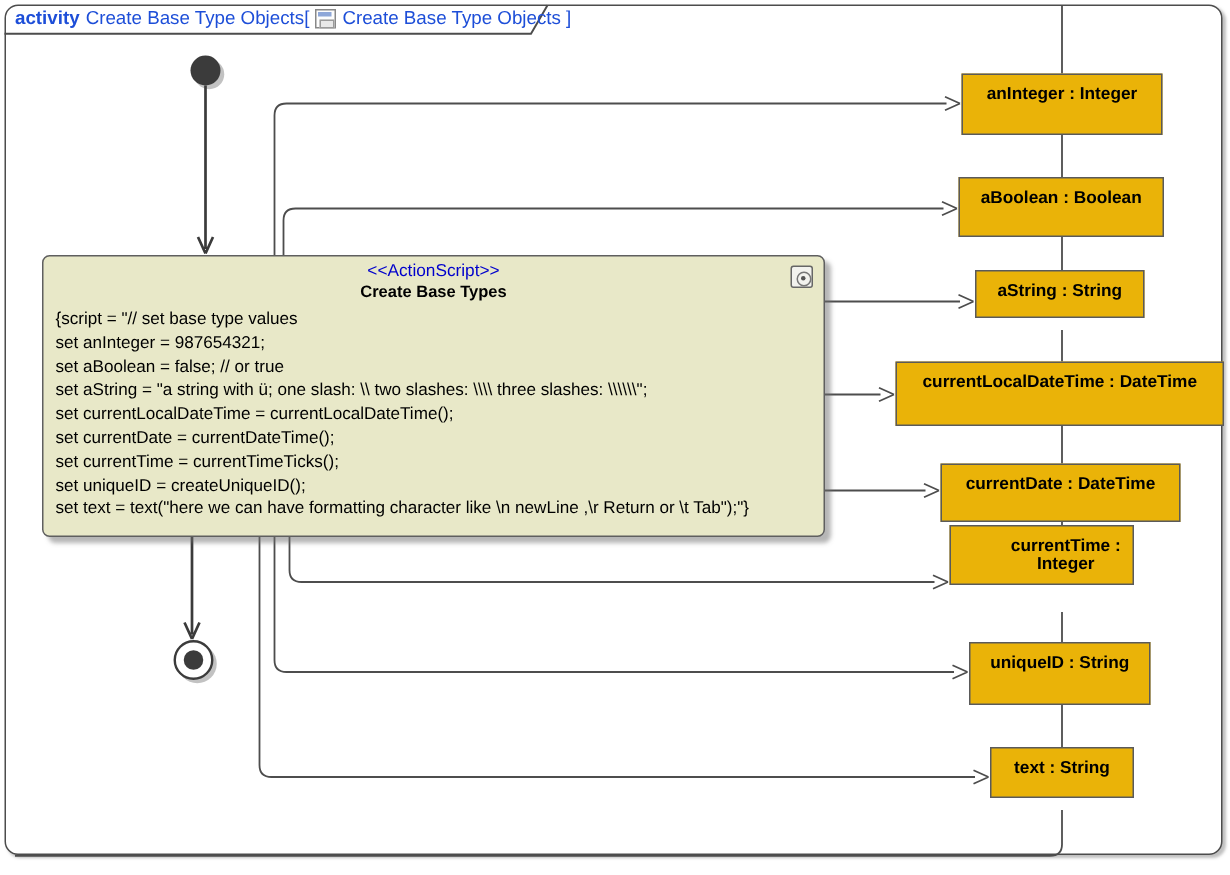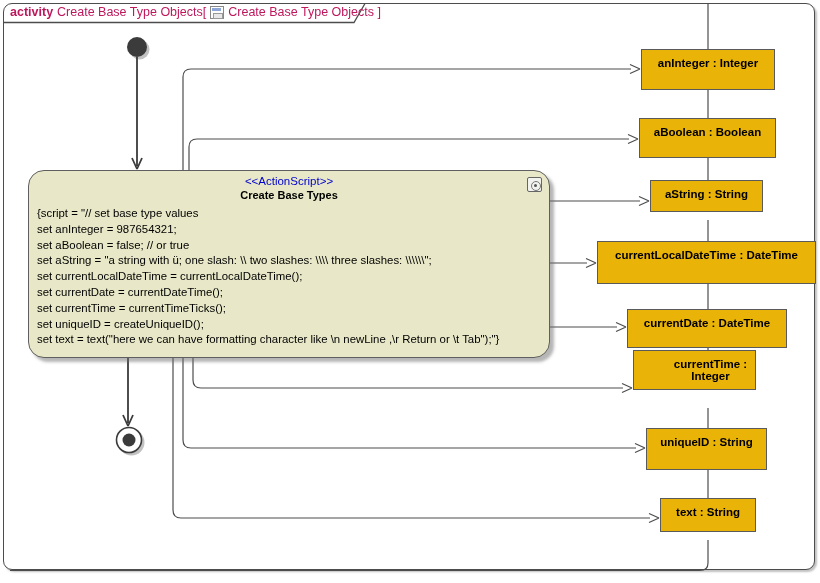--- a/index.html
+++ b/index.html
@@ -3,28 +3,28 @@
 <meta charset="utf-8">
 <style>
   html,body{margin:0;padding:0;background:#fff;}
   #canvas{position:relative;width:820px;height:583px;background:#ffffff;overflow:hidden;
           font-family:"Liberation Sans", sans-serif;}
   svg.wires{position:absolute;left:0;top:0;z-index:1;}
   .frame{position:absolute;left:3px;top:3px;width:810px;height:565px;
          border:1.5px solid #4c4c4c;border-radius:9px;
          box-shadow:2px 2px 2px rgba(140,140,140,.55);z-index:0;background:#fff;}
   .title-tab{position:absolute;left:10px;top:5px;z-index:3;display:flex;align-items:center;
-             gap:4px;font-size:12.5px;color:#be185d;white-space:nowrap;}
+             gap:4px;font-size:12.5px;color:#1d4ed8;white-space:nowrap;}
   .title-tab .kw{font-weight:bold;}
   .dgicon{width:14px;height:13px;border:1px solid #888;background:#fdfdfd;position:relative;
           display:inline-block;box-sizing:border-box;}
   .dgicon::before{content:"";position:absolute;left:1px;top:1px;width:9px;height:3px;background:#8ea7d8;}
   .dgicon::after{content:"";position:absolute;left:2px;top:6px;width:8px;height:4px;border:1px solid #9a9a9a;background:#e8e8e8;}
   .action{position:absolute;left:28px;top:170px;width:522px;height:188px;box-sizing:border-box;
-          background:#e8e8c8;border:1.4px solid #5f5f5f;border-radius:16px;
+          background:#e8e8c8;border:1.4px solid #5f5f5f;border-radius:5px;
           box-shadow:4px 4px 3px rgba(110,110,110,.5);z-index:2;}
   .action .stereo{margin-top:4px;text-align:center;color:#0000cc;font-size:11.5px;}
   .action .aname{text-align:center;font-weight:bold;font-size:11px;margin-top:2px;}
   .action .script{margin-top:5px;padding-left:8px;padding-right:6px;font-size:11.4px;
                   line-height:15.8px;color:#000;}
   .kindicon{position:absolute;right:7px;top:6px;width:15px;height:15px;box-sizing:border-box;
             border:1px solid #666;border-radius:2px;background:#f2f2ee;}
   .kindicon::before{content:"";position:absolute;left:2.5px;top:2.5px;width:8px;height:8px;
             border:1.6px solid #777;border-radius:50%;}
   .kindicon::after{content:"";position:absolute;left:6px;top:6px;width:3px;height:3px;

